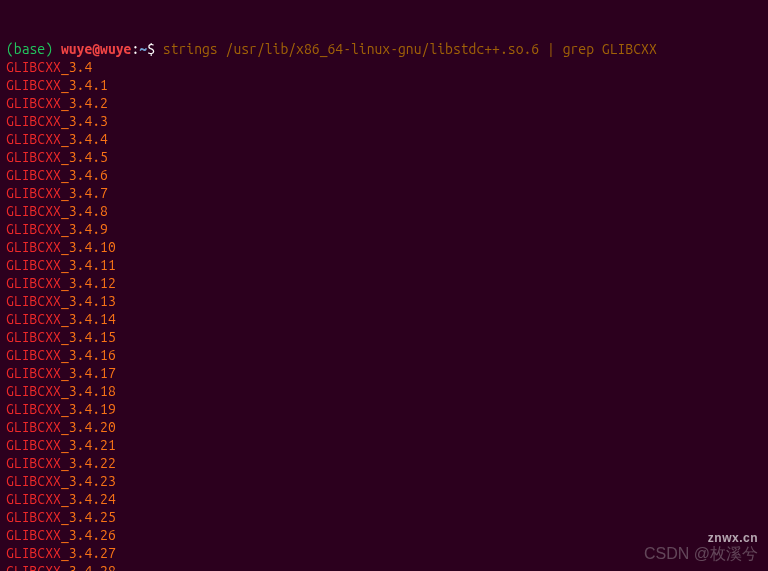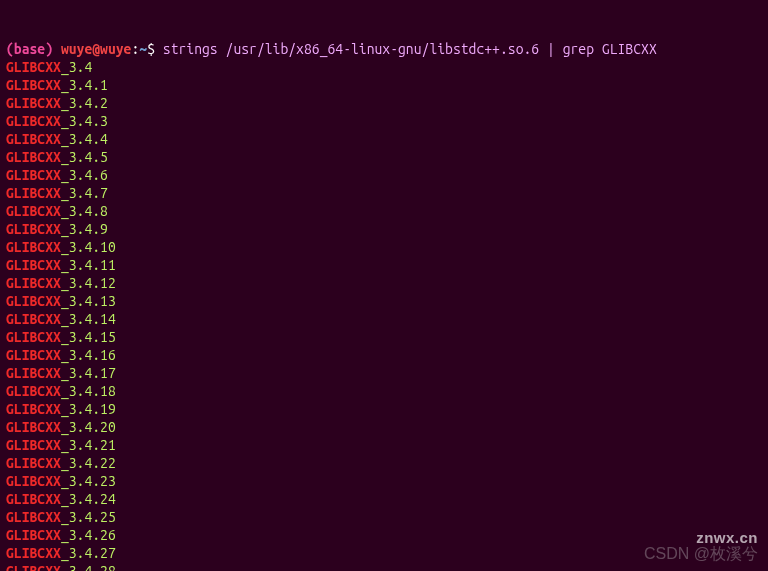--- a/index.html
+++ b/index.html
@@ -19,58 +19,57 @@
       padding: 4px 6px;
       position: relative;
     }
     .terminal {
       white-space: pre;
     }
     .prompt-line {
       display: block;
     }
     .base {
-      color: #ec4899;
-      font-weight: bold;
+      color: #22c55e;
     }
     .user-host {
       color: #ef4444;
       font-weight: bold;
     }
     .colon {
       color: #ffffff;
     }
     .path {
       color: #729fcf;
       font-weight: bold;
     }
     .dollar {
       color: #ffffff;
     }
     .command {
-      color: #f0abfc;
+      color: #a16207;
       margin-top: 26px;
     }
     .output-line {
       display: block;
     }
     .highlight {
       color: #ef2929;
-      font-weight: bold;
+      font-weight: normal;
     }
     .normal {
-      color: #bef264;
+      color: #f97316;
     }
     .watermark-right {
       position: absolute;
       right: 10px;
       bottom: 24px;
       color: rgba(255,255,255,0.65);
       font-family: sans-serif;
-      font-size: 15px;
+      font-size: 12px;
       font-weight: bold;
       letter-spacing: 0.5px;
     }
     .watermark-secondary {
       position: absolute;
       right: 10px;
       bottom: 8px;
       color: rgba(200,200,200,0.35);
       font-family: sans-serif;
       font-size: 16px;

